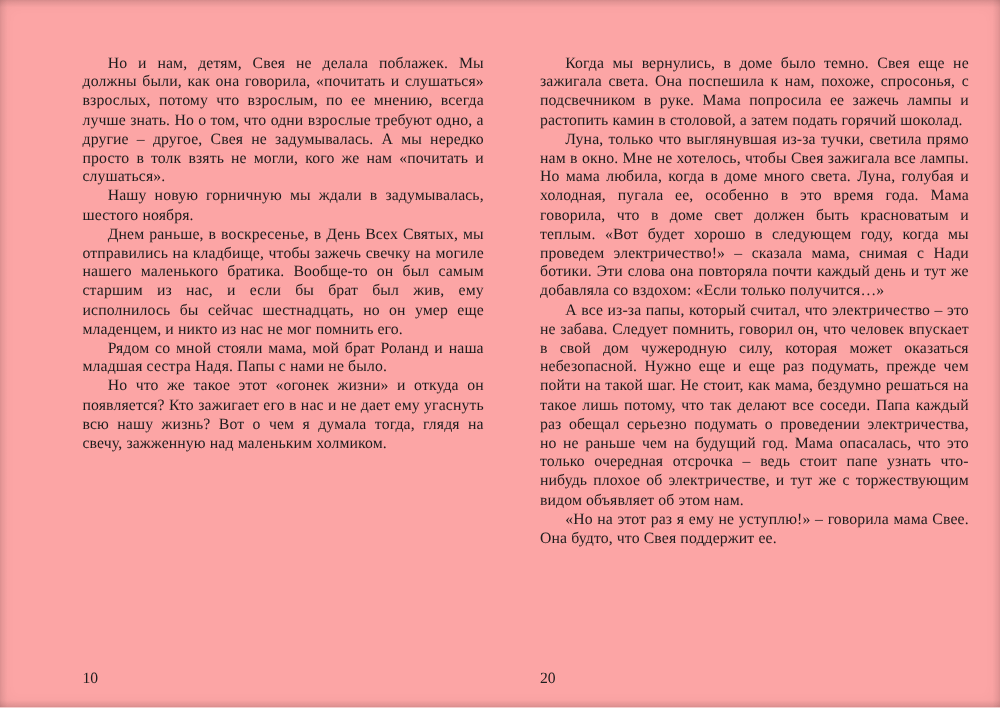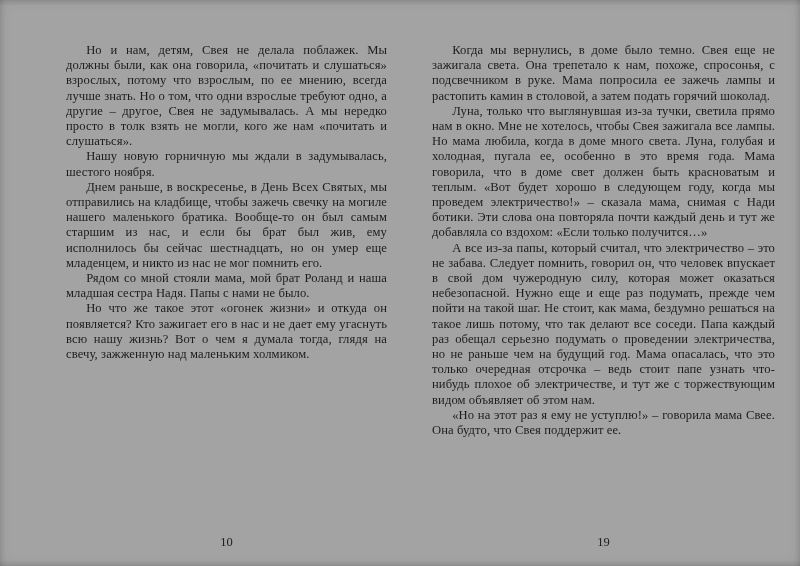--- a/index.html
+++ b/index.html
@@ -4,21 +4,21 @@
 <style>
   html, body {
     margin: 0;
     padding: 0;
     background: #ffffff;
   }
   .scan {
     position: relative;
     width: 800px;
     height: 566px;
-    background: #a3a3a3;
+    background: #fca5a5;
     overflow: hidden;
     box-shadow: inset 0 0 14px rgba(0,0,0,0.07), inset 0 0 2px rgba(0,0,0,0.06);
     font-family: "Liberation Serif", "DejaVu Serif", serif;
     color: #1c1c1c;
   }
   .edge-top, .edge-bottom {
     position: absolute;
     left: 0;
     width: 100%;
     height: 6px;
@@ -58,21 +58,21 @@
     text-align: justify;
     font-size: 12.6px;
     line-height: 15.2px;
     letter-spacing: 0.1px;
     hyphens: auto;
   }
 
   .page-number {
     position: absolute;
     bottom: 16px;
-    text-align: center;
+    text-align: left;
     font-size: 12.5px;
     color: #1c1c1c;
   }
   .page.left  .page-number { left: 66px; width: 321px; }
   .page.right .page-number { left: 32px; width: 343px; }
 </style>
 </head>
 <body>
 
 <div class="scan">
@@ -87,20 +87,20 @@
       <p>Нашу новую горничную мы ждали в задумывалась, шестого ноября.</p>
       <p>Днем раньше, в воскресенье, в День Всех Святых, мы отправились на кладбище, чтобы зажечь свечку на могиле нашего маленького братика. Вообще-то он был самым старшим из нас, и если бы брат был жив, ему исполнилось бы сейчас шестнадцать, но он умер еще младенцем, и никто из нас не мог помнить его.</p>
       <p>Рядом со мной стояли мама, мой брат Роланд и наша младшая сестра Надя. Папы с нами не было.</p>
       <p>Но что же такое этот «огонек жизни» и откуда он появляется? Кто зажигает его в нас и не дает ему угаснуть всю нашу жизнь? Вот о чем я думала тогда, глядя на свечу, зажженную над маленьким холмиком.</p>
     </div>
     <div class="page-number">10</div>
   </div>
 
   <div class="page right">
     <div class="text-block">
-      <p>Когда мы вернулись, в доме было темно. Свея еще не зажигала света. Она трепетало к нам, похоже, спросонья, с подсвечником в руке. Мама попросила ее зажечь лампы и растопить камин в столовой, а затем подать горячий шоколад.</p>
+      <p>Когда мы вернулись, в доме было темно. Свея еще не зажигала света. Она поспешила к нам, похоже, спросонья, с подсвечником в руке. Мама попросила ее зажечь лампы и растопить камин в столовой, а затем подать горячий шоколад.</p>
       <p>Луна, только что выглянувшая из-за тучки, светила прямо нам в окно. Мне не хотелось, чтобы Свея зажигала все лампы. Но мама любила, когда в доме много света. Луна, голубая и холодная, пугала ее, особенно в это время года. Мама говорила, что в доме свет должен быть красноватым и теплым. «Вот будет хорошо в следующем году, когда мы проведем электричество!» – сказала мама, снимая с Нади ботики. Эти слова она повторяла почти каждый день и тут же добавляла со вздохом: «Если только получится…»</p>
       <p>А все из-за папы, который считал, что электричество – это не забава. Следует помнить, говорил он, что человек впускает в свой дом чужеродную силу, которая может оказаться небезопасной. Нужно еще и еще раз подумать, прежде чем пойти на такой шаг. Не стоит, как мама, бездумно решаться на такое лишь потому, что так делают все соседи. Папа каждый раз обещал серьезно подумать о проведении электричества, но не раньше чем на будущий год. Мама опасалась, что это только очередная отсрочка – ведь стоит папе узнать что-нибудь плохое об электричестве, и тут же с торжествующим видом объявляет об этом нам.</p>
       <p>«Но на этот раз я ему не уступлю!» – говорила мама Свее. Она будто, что Свея поддержит ее.</p>
     </div>
-    <div class="page-number">19</div>
+    <div class="page-number">20</div>
   </div>
 </div>
 
 </body></html>

